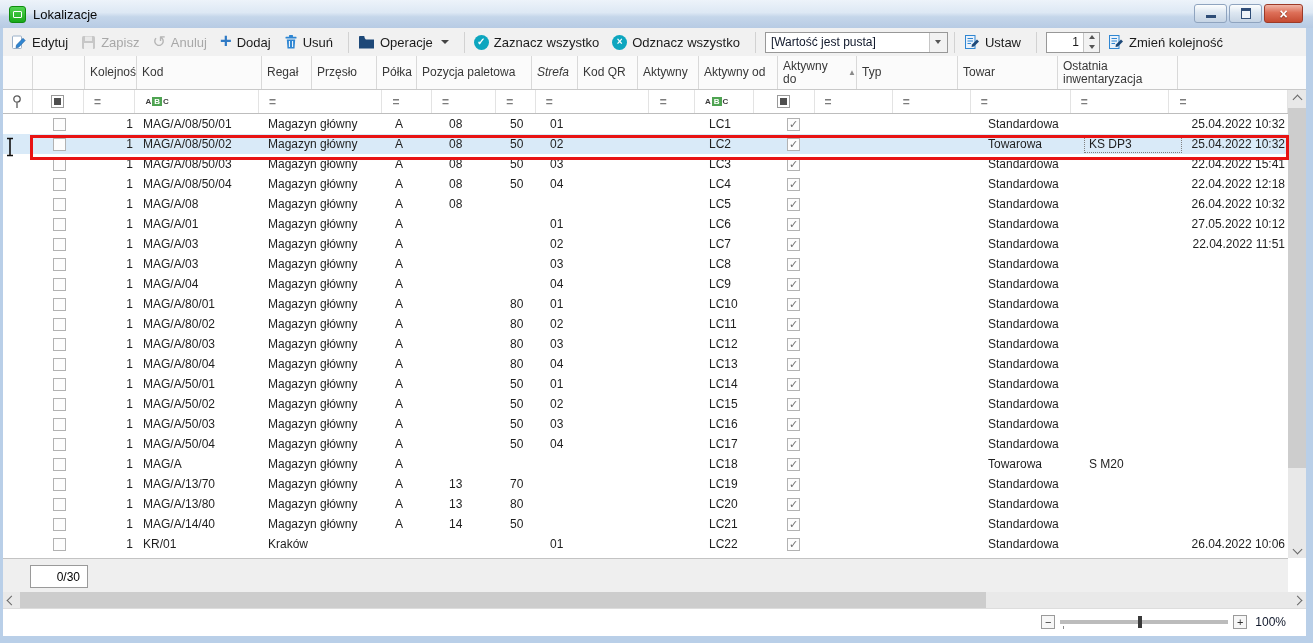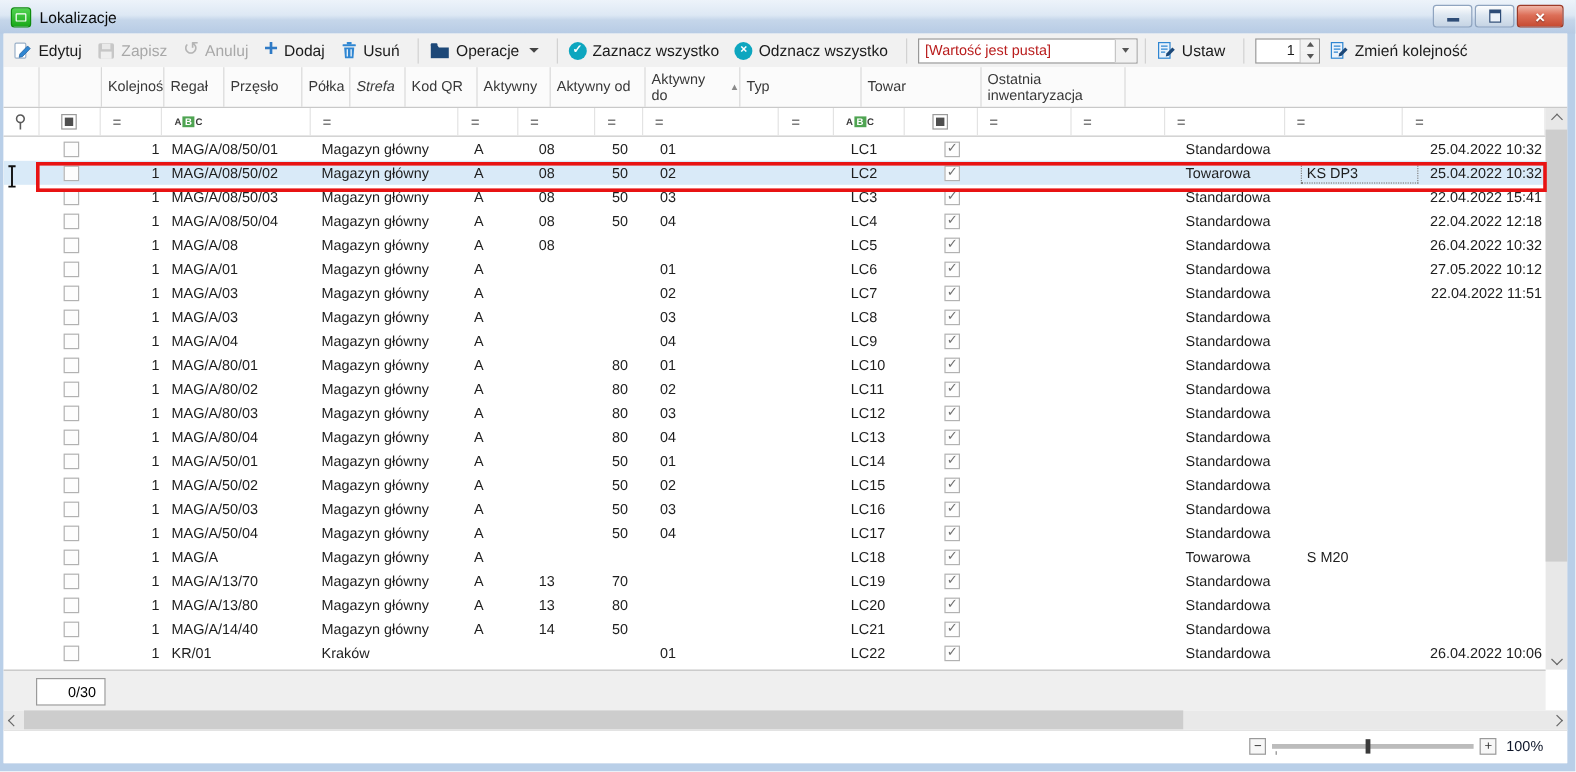--- a/index.html
+++ b/index.html
@@ -33,21 +33,21 @@
   .tb-btn.disabled{color:#a8a8a8;}
   .tb-sep{width:1px;height:21px;background:#d2d2d2;margin:0 9px 0 2px;}
   .circ{width:15px;height:15px;border-radius:50%;background:#0da6bf;color:#fff;
     font-size:10px;font-weight:bold;display:flex;align-items:center;justify-content:center;line-height:10px;}
   .plus-ic{color:#2f7ac5;font-size:20px;font-weight:bold;line-height:14px;margin-top:-2px;}
   .undo-ic{color:#b5b5b5;font-size:16px;line-height:14px;}
   .caret-down{width:0;height:0;border-left:4px solid transparent;border-right:4px solid transparent;
     border-top:4px solid #444;margin-left:3px;}
   .combo{width:183px;height:21px;border:1px solid #989898;background:#fff;display:flex;
     align-items:center;box-sizing:border-box;font-size:12px;margin-right:4px;}
-  .combo .val{flex:1;padding-left:5px;color:#b91c1c;}
+  .combo .val{flex:1;padding-left:5px;color:#0f172a;}
   .combo .dd{width:17px;height:100%;border-left:1px solid #c6c6c6;background:#f2f2f2;
     display:flex;align-items:center;justify-content:center;}
   .spin{width:54px;height:21px;border:1px solid #989898;background:#fff;display:flex;
     box-sizing:border-box;margin-right:8px;}
   .spin .sval{flex:1;font-size:12px;display:flex;align-items:center;justify-content:flex-end;padding-right:4px;}
   .spin .sarrows{width:15px;border-left:1px solid #c6c6c6;display:flex;flex-direction:column;}
   .spin .sarrows div{flex:1;display:flex;align-items:center;justify-content:center;background:#f2f2f2;}
   .tri-up{width:0;height:0;border-left:3.5px solid transparent;border-right:3.5px solid transparent;border-bottom:4.5px solid #555;}
   .tri-dn{width:0;height:0;border-left:3.5px solid transparent;border-right:3.5px solid transparent;border-top:4.5px solid #555;}
   .chev{display:inline-block;width:6px;height:6px;border-left:1.6px solid #666;border-bottom:1.6px solid #666;}
@@ -241,23 +241,25 @@
         </svg>
       </span>
     <span>Zmień kolejność</span>
   </div>
 </div>
 
 <div class="abs hdr">
   <div class="hcell c-ind"></div>
   <div class="hcell c-chk"></div>
   <div class="hcell c-kolejnosc">Kolejność</div>
+  <div class="hcell c-kod">Kod</div>
   <div class="hcell c-regal">Regał</div>
   <div class="hcell c-przeslo">Przęsło</div>
   <div class="hcell c-polka">Półka</div>
+  <div class="hcell c-pozycja">Pozycja paletowa</div>
   <div class="hcell c-strefa">Strefa</div>
   <div class="hcell c-kodqr">Kod QR</div>
   <div class="hcell c-aktywny">Aktywny</div>
   <div class="hcell c-aktywnyod">Aktywny od</div>
   <div class="hcell c-aktywnydo">
     <span>Aktywny do</span>
     <span class="sort-arrow">▲</span>
   </div>
   <div class="hcell c-typ">Typ</div>
   <div class="hcell c-towar">Towar</div>

